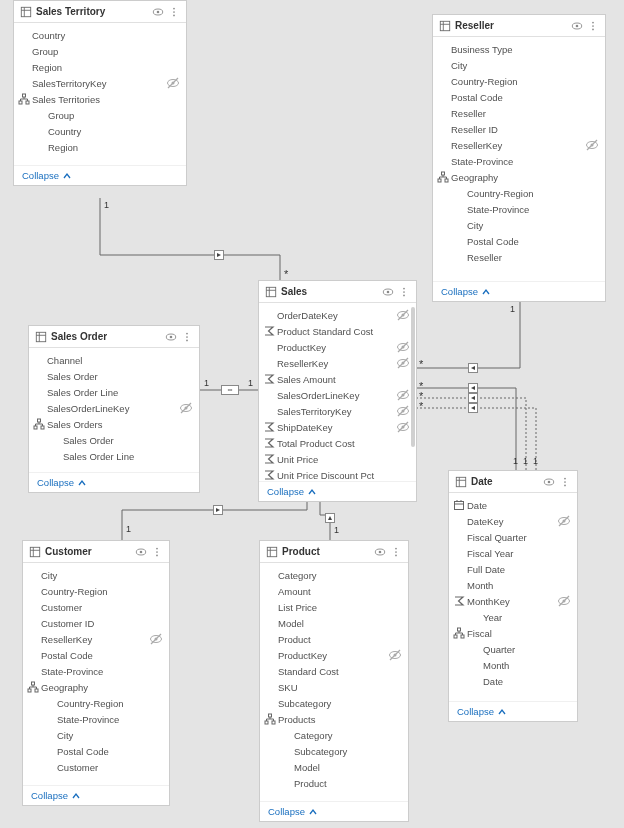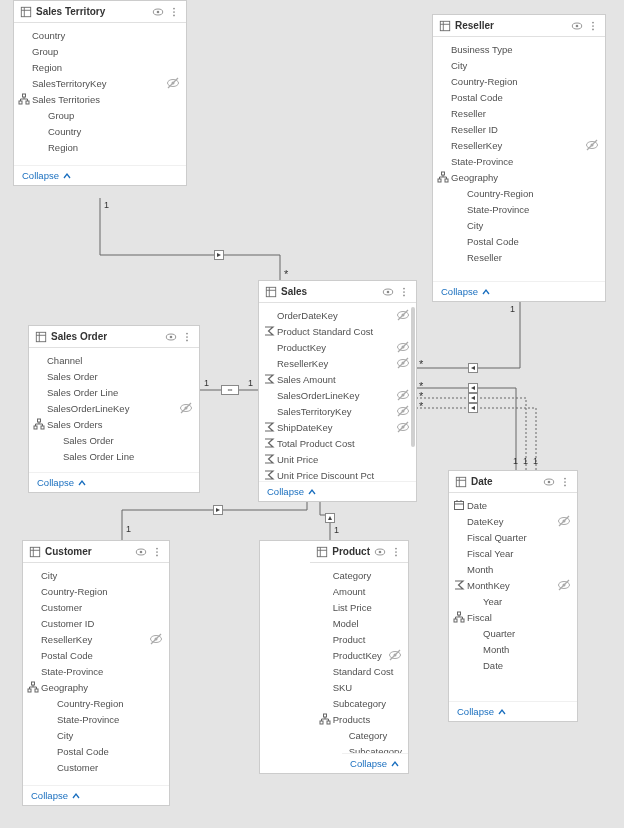--- a/index.html
+++ b/index.html
@@ -717,21 +717,21 @@
     </div>
     <div class="collapse">
       <span>Collapse</span>
       <span class="chev">
         <svg viewBox="0 0 10 10">
           <path d="M2 7 L5 3 L8 7" fill="none" stroke="#1a6fbf" stroke-width="1.3"></path>
         </svg>
       </span>
     </div>
   </div>
-<div class="table" id="t-product" style="left:259px; top:540px; width:150px; height:234px;align-items:flex-end;">
+<div class="table" id="t-product" style="left:259px; top:540px; width:150px; height:282px;">
     <div class="table-header">
       <span class="tbl-icon">
         <svg viewBox="0 0 14 14">
           <rect x="1.5" y="1.5" width="11" height="11" fill="none" stroke="#666" stroke-width="1"></rect>
           <line x1="1.5" y1="5" x2="12.5" y2="5" stroke="#666"></line>
           <line x1="5" y1="1.5" x2="5" y2="12.5" stroke="#666"></line>
         </svg>
       </span>
       <span class="tbl-title">Product</span>
       <span class="eye">
@@ -879,20 +879,24 @@
       <div class="field">
         <span class="ic"></span>
         <span class="lab">Fiscal Quarter</span>
       </div>
       <div class="field">
         <span class="ic"></span>
         <span class="lab">Fiscal Year</span>
       </div>
       <div class="field">
         <span class="ic"></span>
+        <span class="lab">Full Date</span>
+      </div>
+      <div class="field">
+        <span class="ic"></span>
         <span class="lab">Month</span>
       </div>
       <div class="field">
         <span class="ic">
           <svg viewBox="0 0 12 12">
             <path d="M2 2 L10 2 L5.5 6 L10 10 L2 10" fill="none" stroke="#666" stroke-width="1.2"></path>
           </svg>
         </span>
         <span class="lab">MonthKey</span>
         <span class="hidden-ic">

